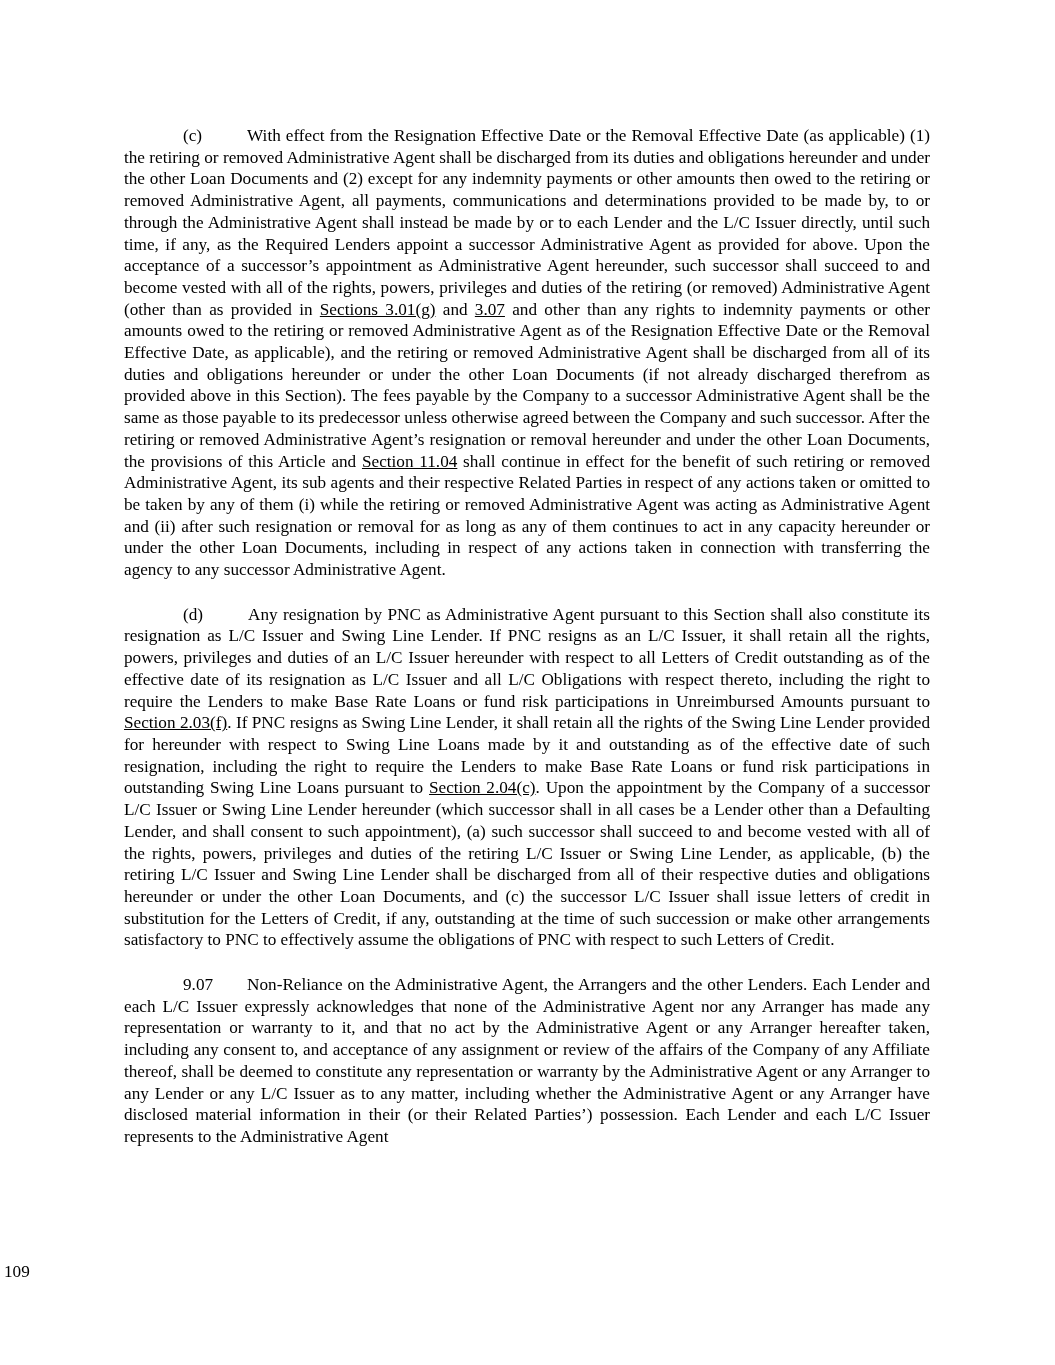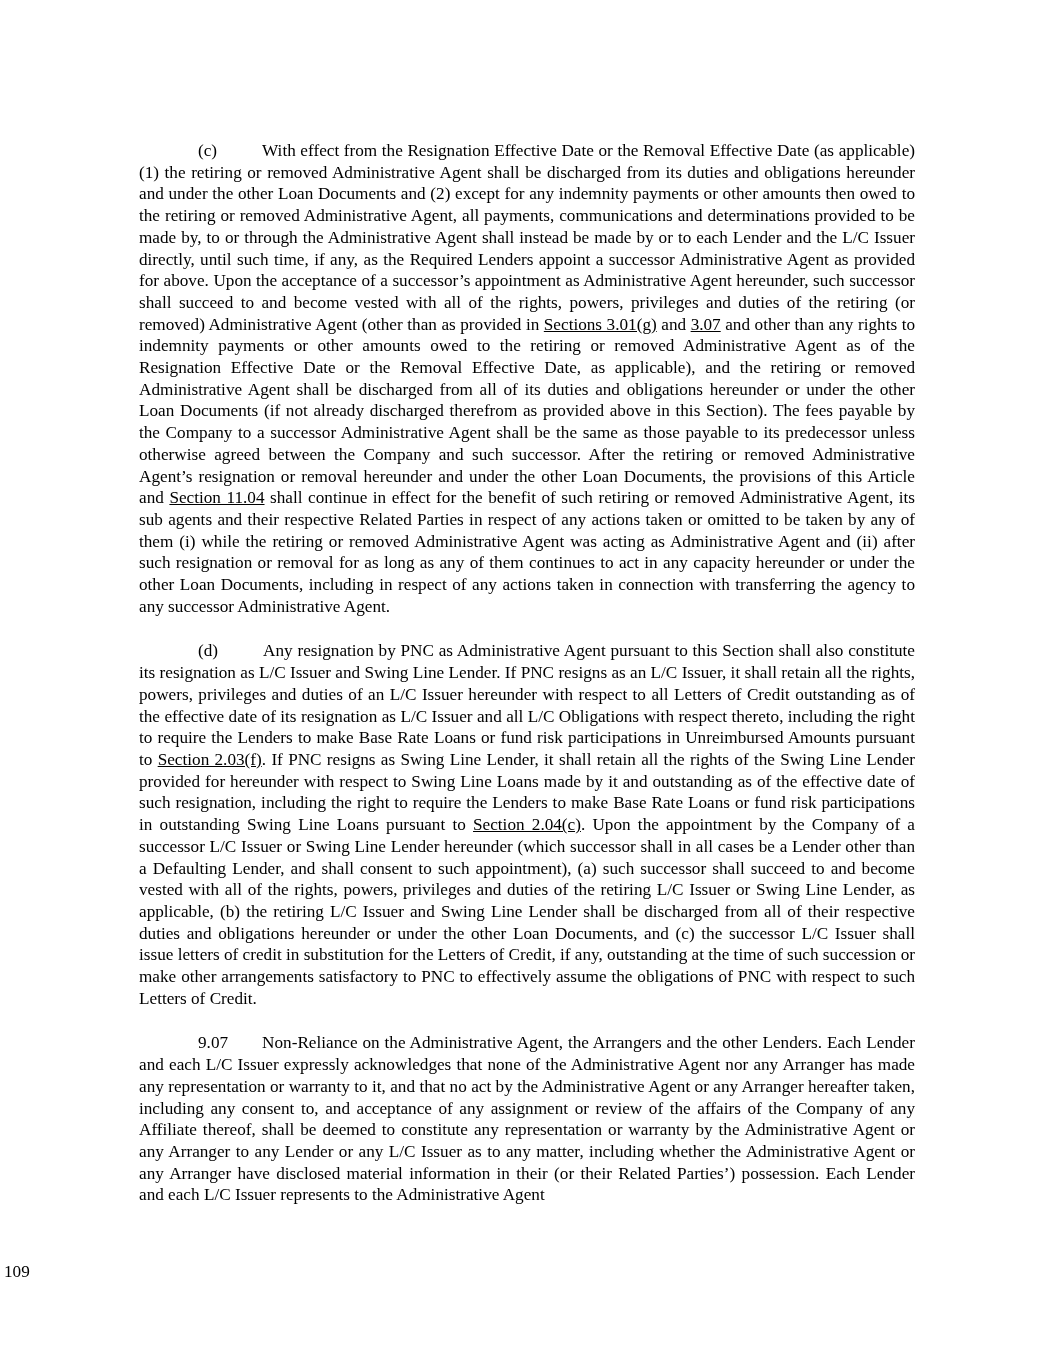--- a/index.html
+++ b/index.html
@@ -18,21 +18,21 @@
     line-height: 21.7px;
     overflow: hidden;
   }
   .doc-body {
     position: absolute;
     left: 123px;
     top: 124px;
     width: 808px;
   }
   .para {
-    margin: 16px;
+    margin: 1px;
     text-align: justify;
     text-indent: 59px;
   }
   .para + .para {
     margin-top: 23px;
   }
   .tab {
     display: inline-block;
     width: 45px;
     height: 1px;

